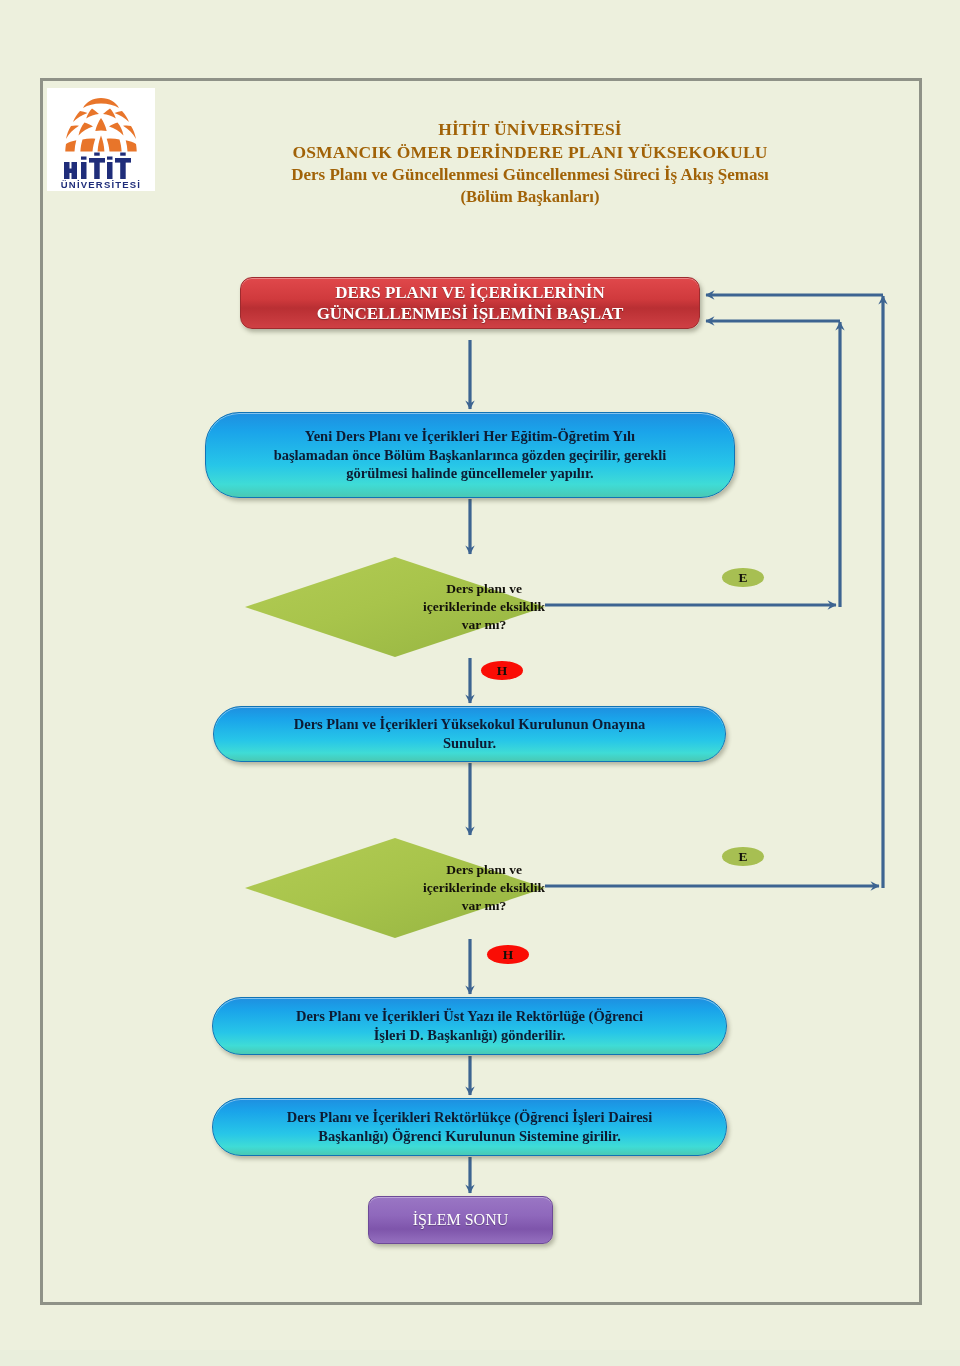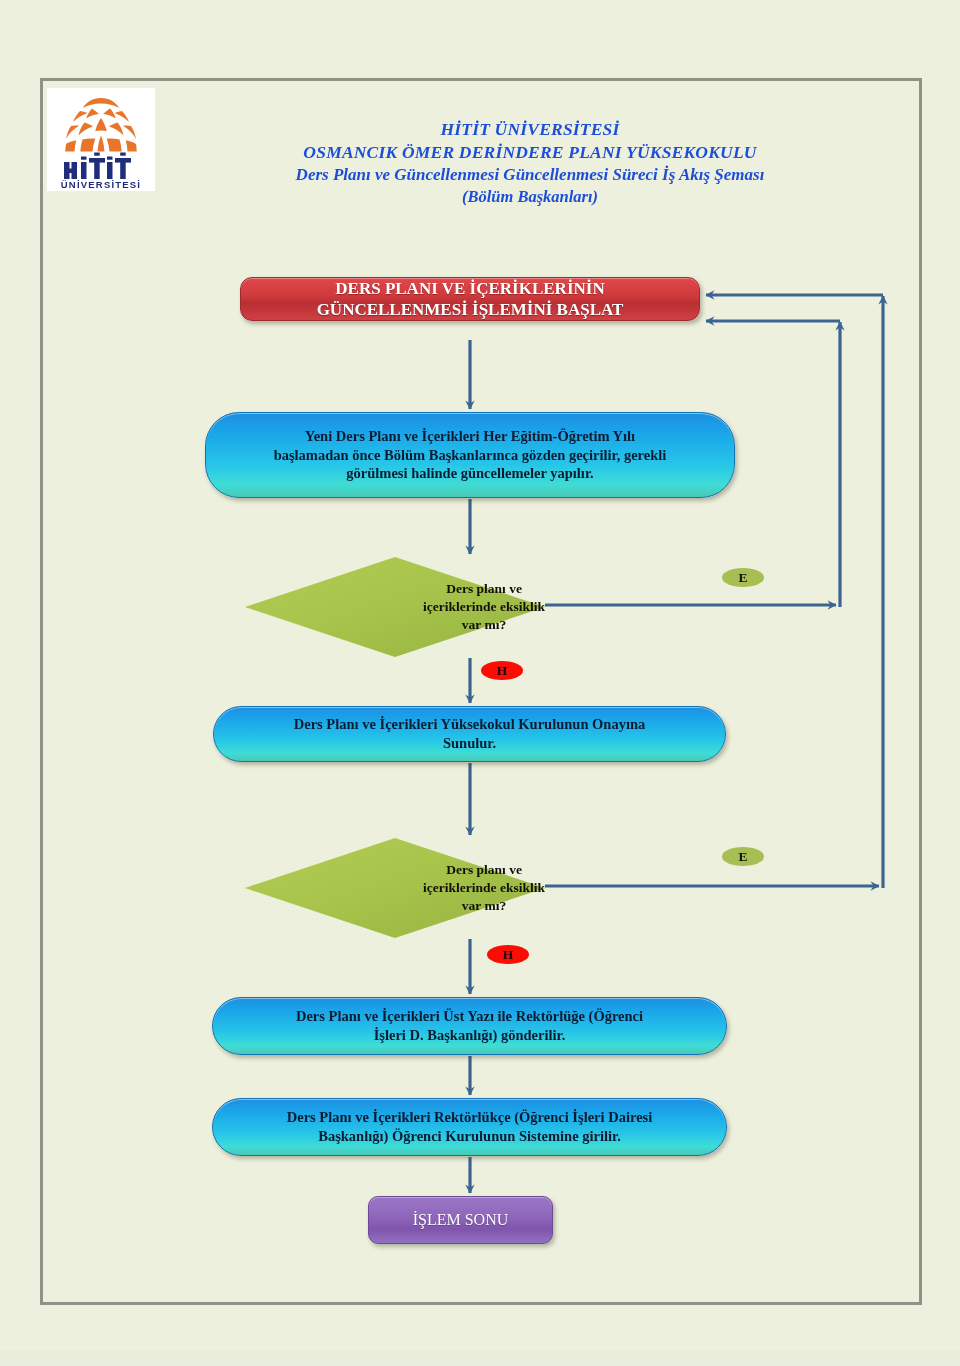--- a/index.html
+++ b/index.html
@@ -46,43 +46,42 @@
     overflow: hidden;
   }
   #logo svg { display:block; }
 
   
   #header {
     position: absolute;
     left: 185px; top: 118px;
     width: 690px;
     text-align: center;
-    color: #1d4ed8;
+    color: #a16207;
     line-height: 1.30;
-    font-style: italic;
   }
   #header .hdr-line1 { font-size: 17.5px; font-weight: bold; letter-spacing: .2px;}
   #header .hdr-line2 { font-size: 17.5px; font-weight: bold; letter-spacing: .2px;}
   #header .hdr-line3 { font-size: 17px; font-weight: bold; }
   #header .hdr-line4 { font-size: 16.5px; font-weight: bold; }
 
   
   .node {
     position: absolute;
     box-sizing: border-box;
     display: flex;
     align-items: center;
     justify-content: center;
     text-align: center;
   }
 
   
   .node-start {
     left: 240px; top: 277px;
-    width: 460px; height: 44px;
+    width: 460px; height: 52px;
     border-radius: 12px;
     background: linear-gradient(180deg,#e0484b 0%, #d03a3d 42%, #b92f33 60%, #cf4044 100%);
     border: 1px solid #9e2b2e;
     box-shadow: 2px 3px 4px rgba(60,60,40,.35), inset 0 1px 0 rgba(255,255,255,.35);
     color: #ffffff;
     font-weight: bold;
     font-size: 17px;
     line-height: 1.25;
     text-shadow: 0 1px 1px rgba(0,0,0,.35);
     padding: 0 14px;

